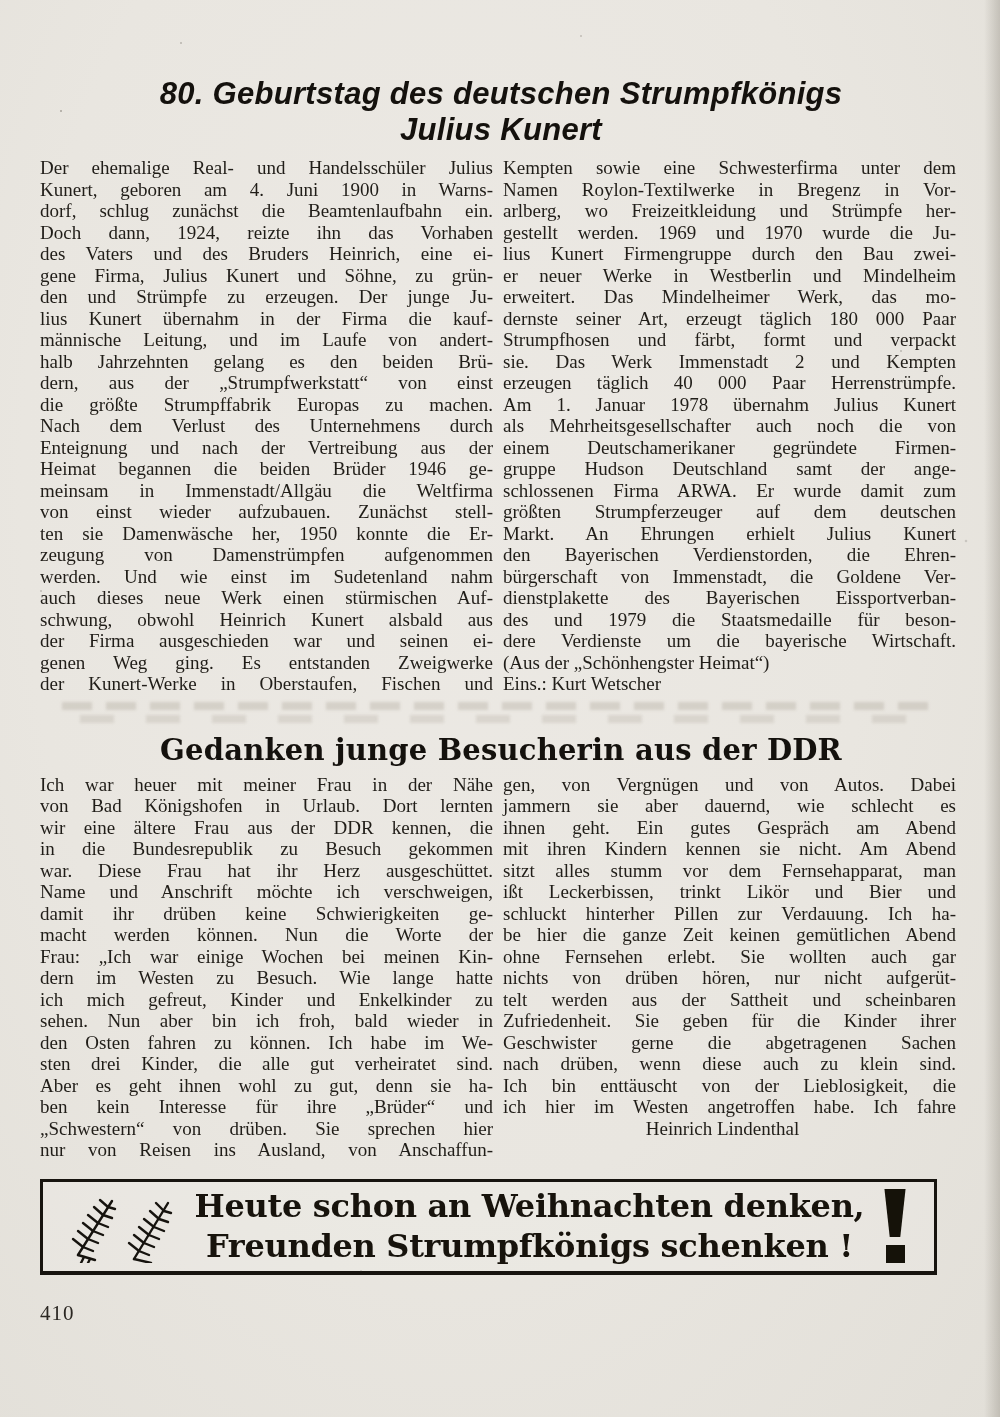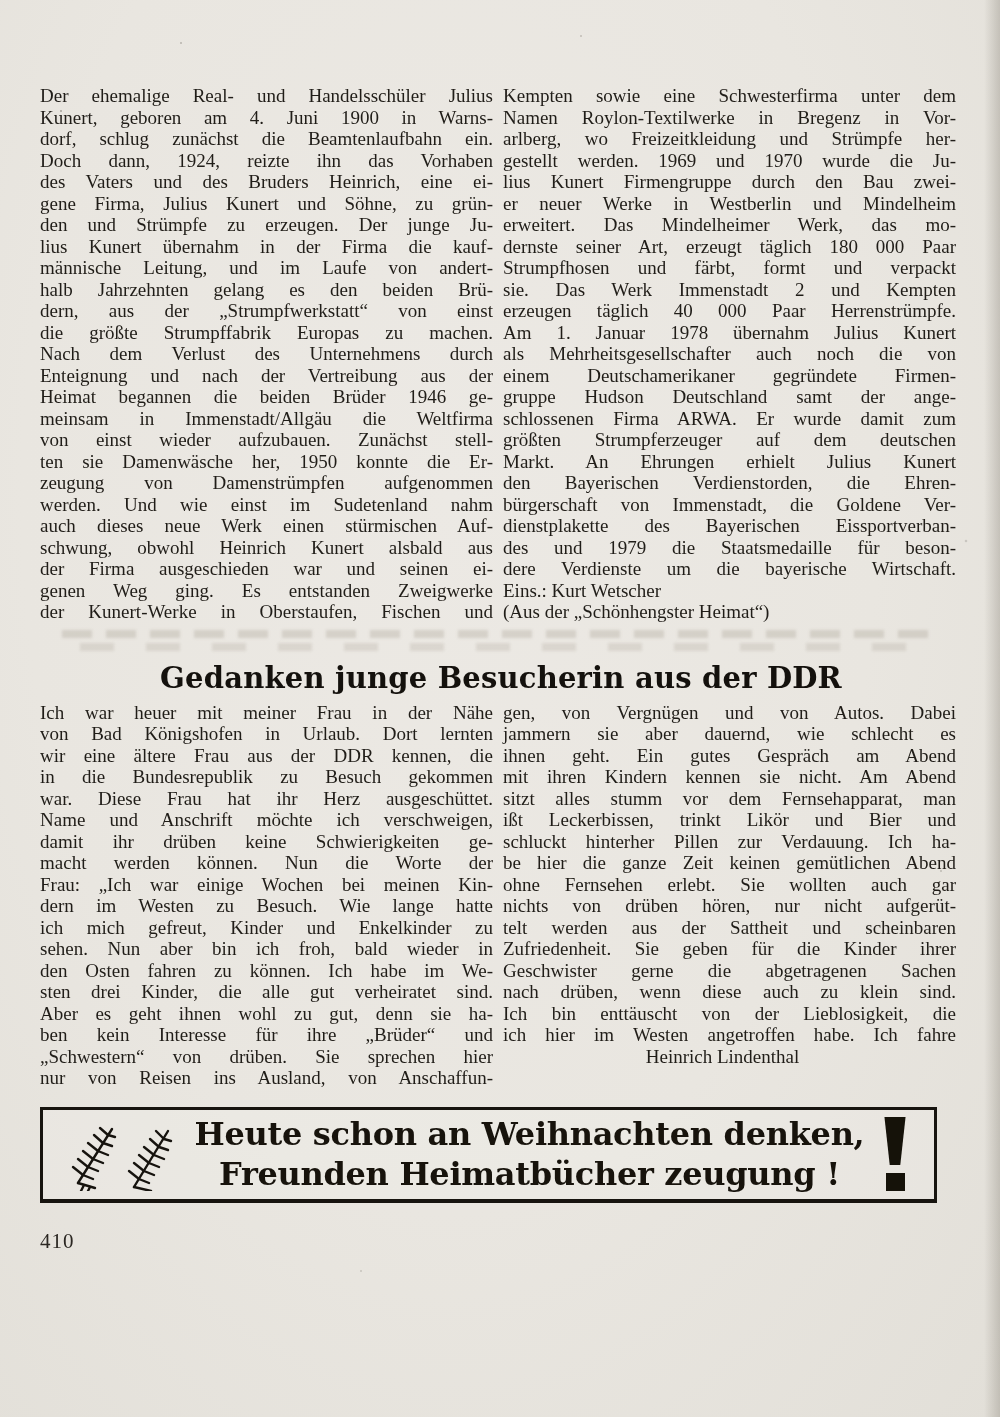--- a/index.html
+++ b/index.html
@@ -90,20 +90,24 @@
     font-size:21px;color:#2b2722;letter-spacing:1px;
   }
 </style>
 </head>
 <body>
 
 <div class="page">
   <div class="edge-shadow"></div>
   <div class="specks"></div>
 
+  <h1>
+    <span>80. Geburtstag des deutschen Strumpfkönigs</span>
+    <span>Julius Kunert</span>
+  </h1>
 
   <section class="columns">
     <div class="col justified">Der ehemalige Real- und Handelsschüler Julius
 Kunert, geboren am 4. Juni 1900 in Warns-
 dorf, schlug zunächst die Beamtenlaufbahn ein.
 Doch dann, 1924, reizte ihn das Vorhaben
 des Vaters und des Bruders Heinrich, eine ei-
 gene Firma, Julius Kunert und Söhne, zu grün-
 den und Strümpfe zu erzeugen. Der junge Ju-
 lius Kunert übernahm in der Firma die kauf-
@@ -141,22 +145,22 @@
 einem Deutschamerikaner gegründete Firmen-
 gruppe Hudson Deutschland samt der ange-
 schlossenen Firma ARWA. Er wurde damit zum
 größten Strumpferzeuger auf dem deutschen
 Markt. An Ehrungen erhielt Julius Kunert
 den Bayerischen Verdienstorden, die Ehren-
 bürgerschaft von Immenstadt, die Goldene Ver-
 dienstplakette des Bayerischen Eissportverban-
 des und 1979 die Staatsmedaille für beson-
 dere Verdienste um die bayerische Wirtschaft.</div>
+      <div class="credit">(Aus der „Schönhengster Heimat“)</div>
       <div class="credit">Eins.: Kurt Wetscher</div>
-      <div class="credit">(Aus der „Schönhengster Heimat“)</div>
     </div>
   </section>
 
   <div class="bleed"></div>
 
   <h2>Gedanken junge Besucherin aus der DDR</h2>
 
   <section class="columns second">
     <div class="col justified">Ich war heuer mit meiner Frau in der Nähe
 von Bad Königshofen in Urlaub. Dort lernten
@@ -227,21 +231,21 @@
           <path d="M83 38 L93 42"></path>
         <path d="M88 30 L79 22"></path>
           <path d="M88 30 L97 33"></path>
         <path d="M93 22 L85 14"></path>
           <path d="M93 22 L100 24"></path>
         <path d="M63 70 L80 74"></path>
       </g>
     </svg>
     <div class="banner-text">
       <div>Heute schon an Weihnachten denken,</div>
-      <div>Freunden Heimatbücher zeugung !</div>
+      <div>Freunden Strumpfkönigs schenken !</div>
     </div>
     <div class="excl">
       <div class="excl-bar"></div>
       <div class="excl-dot"></div>
     </div>
   </div>
 
   <div class="page-number">410</div>
 </div>
 

